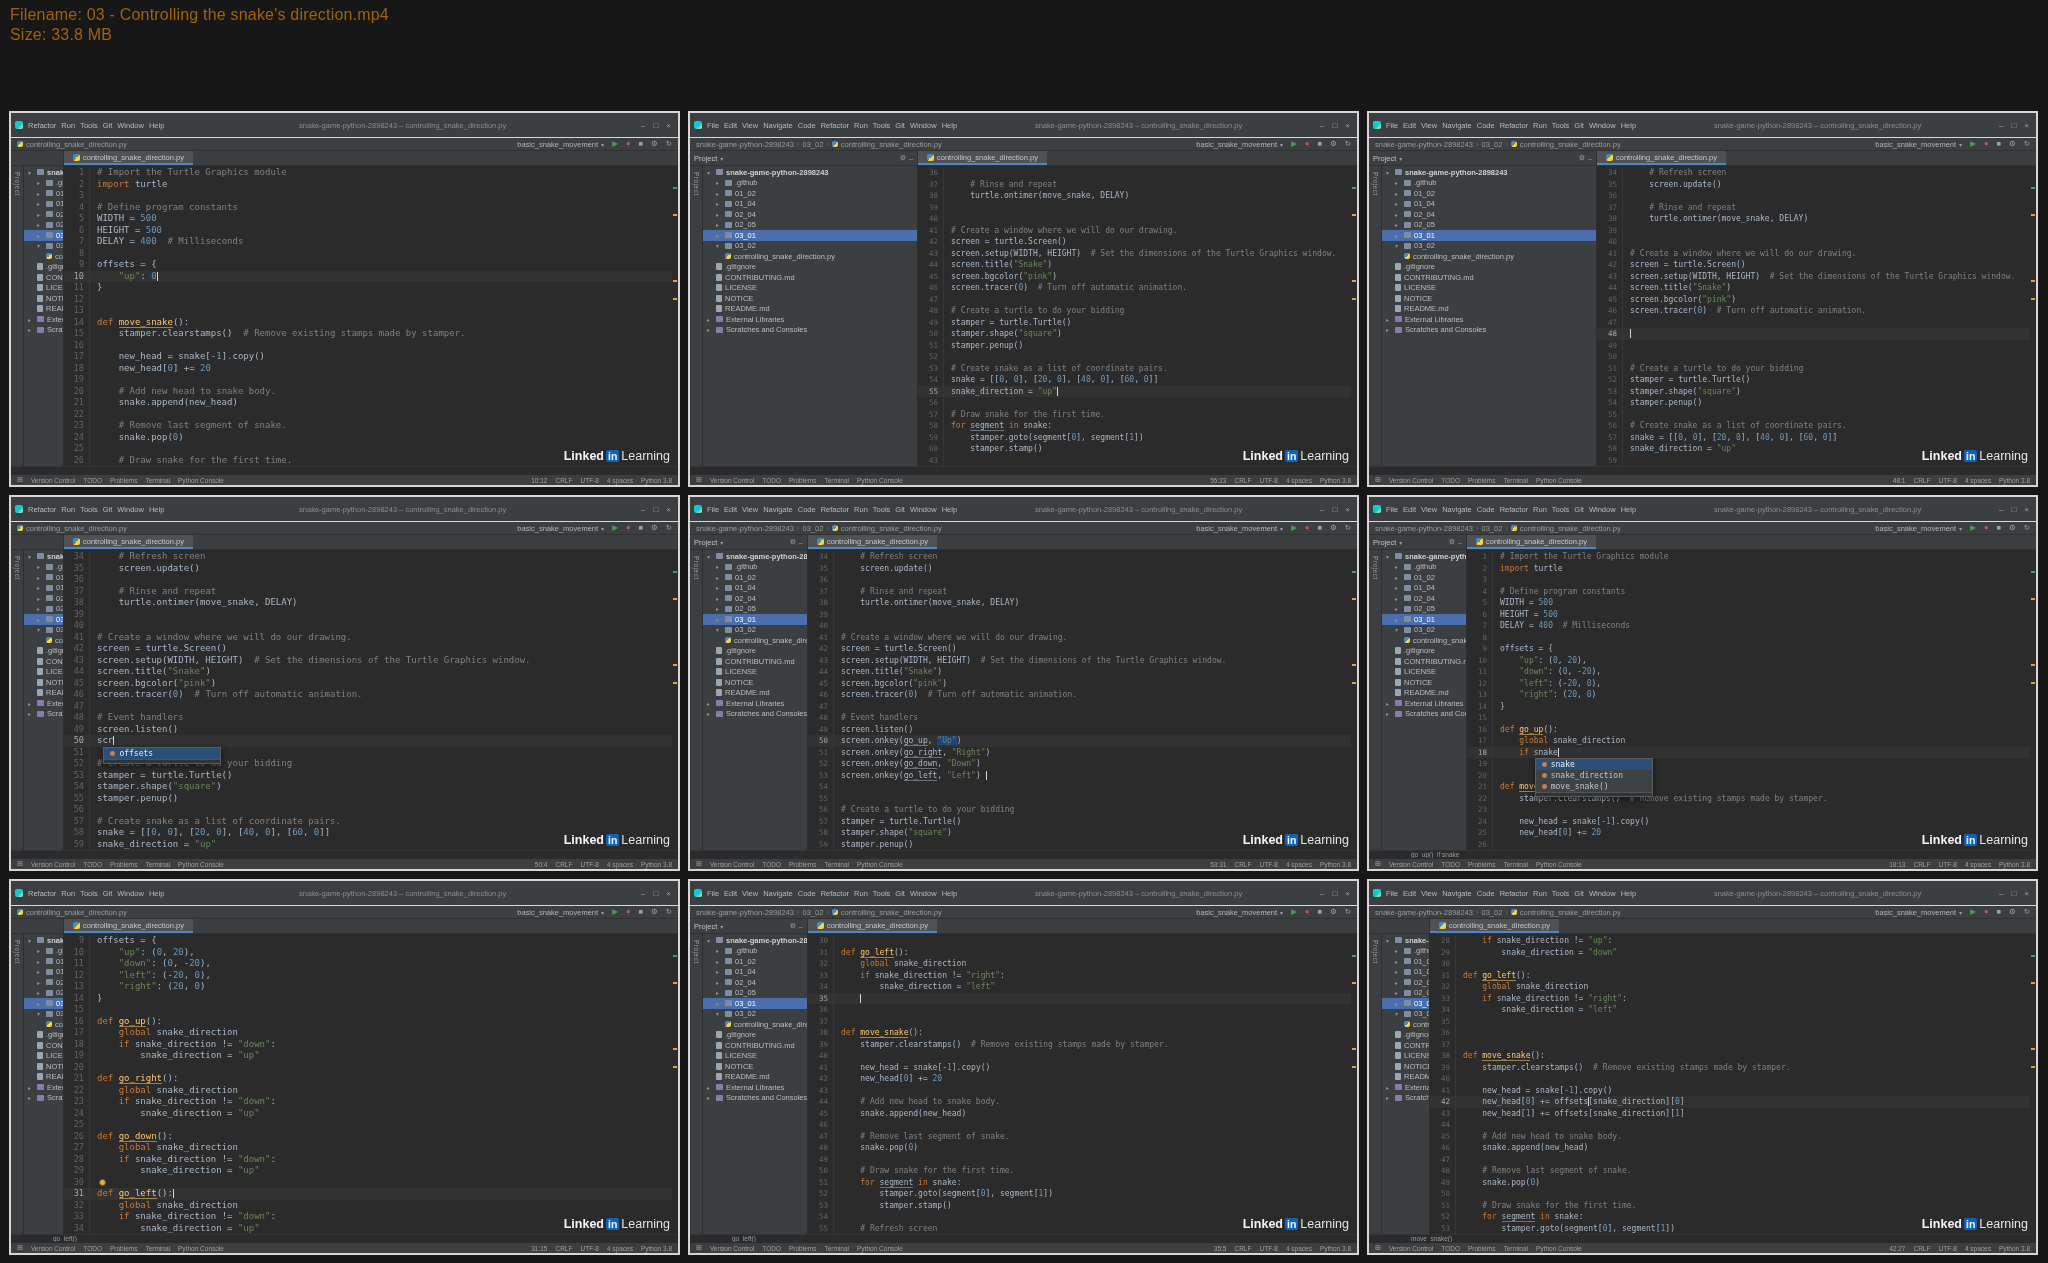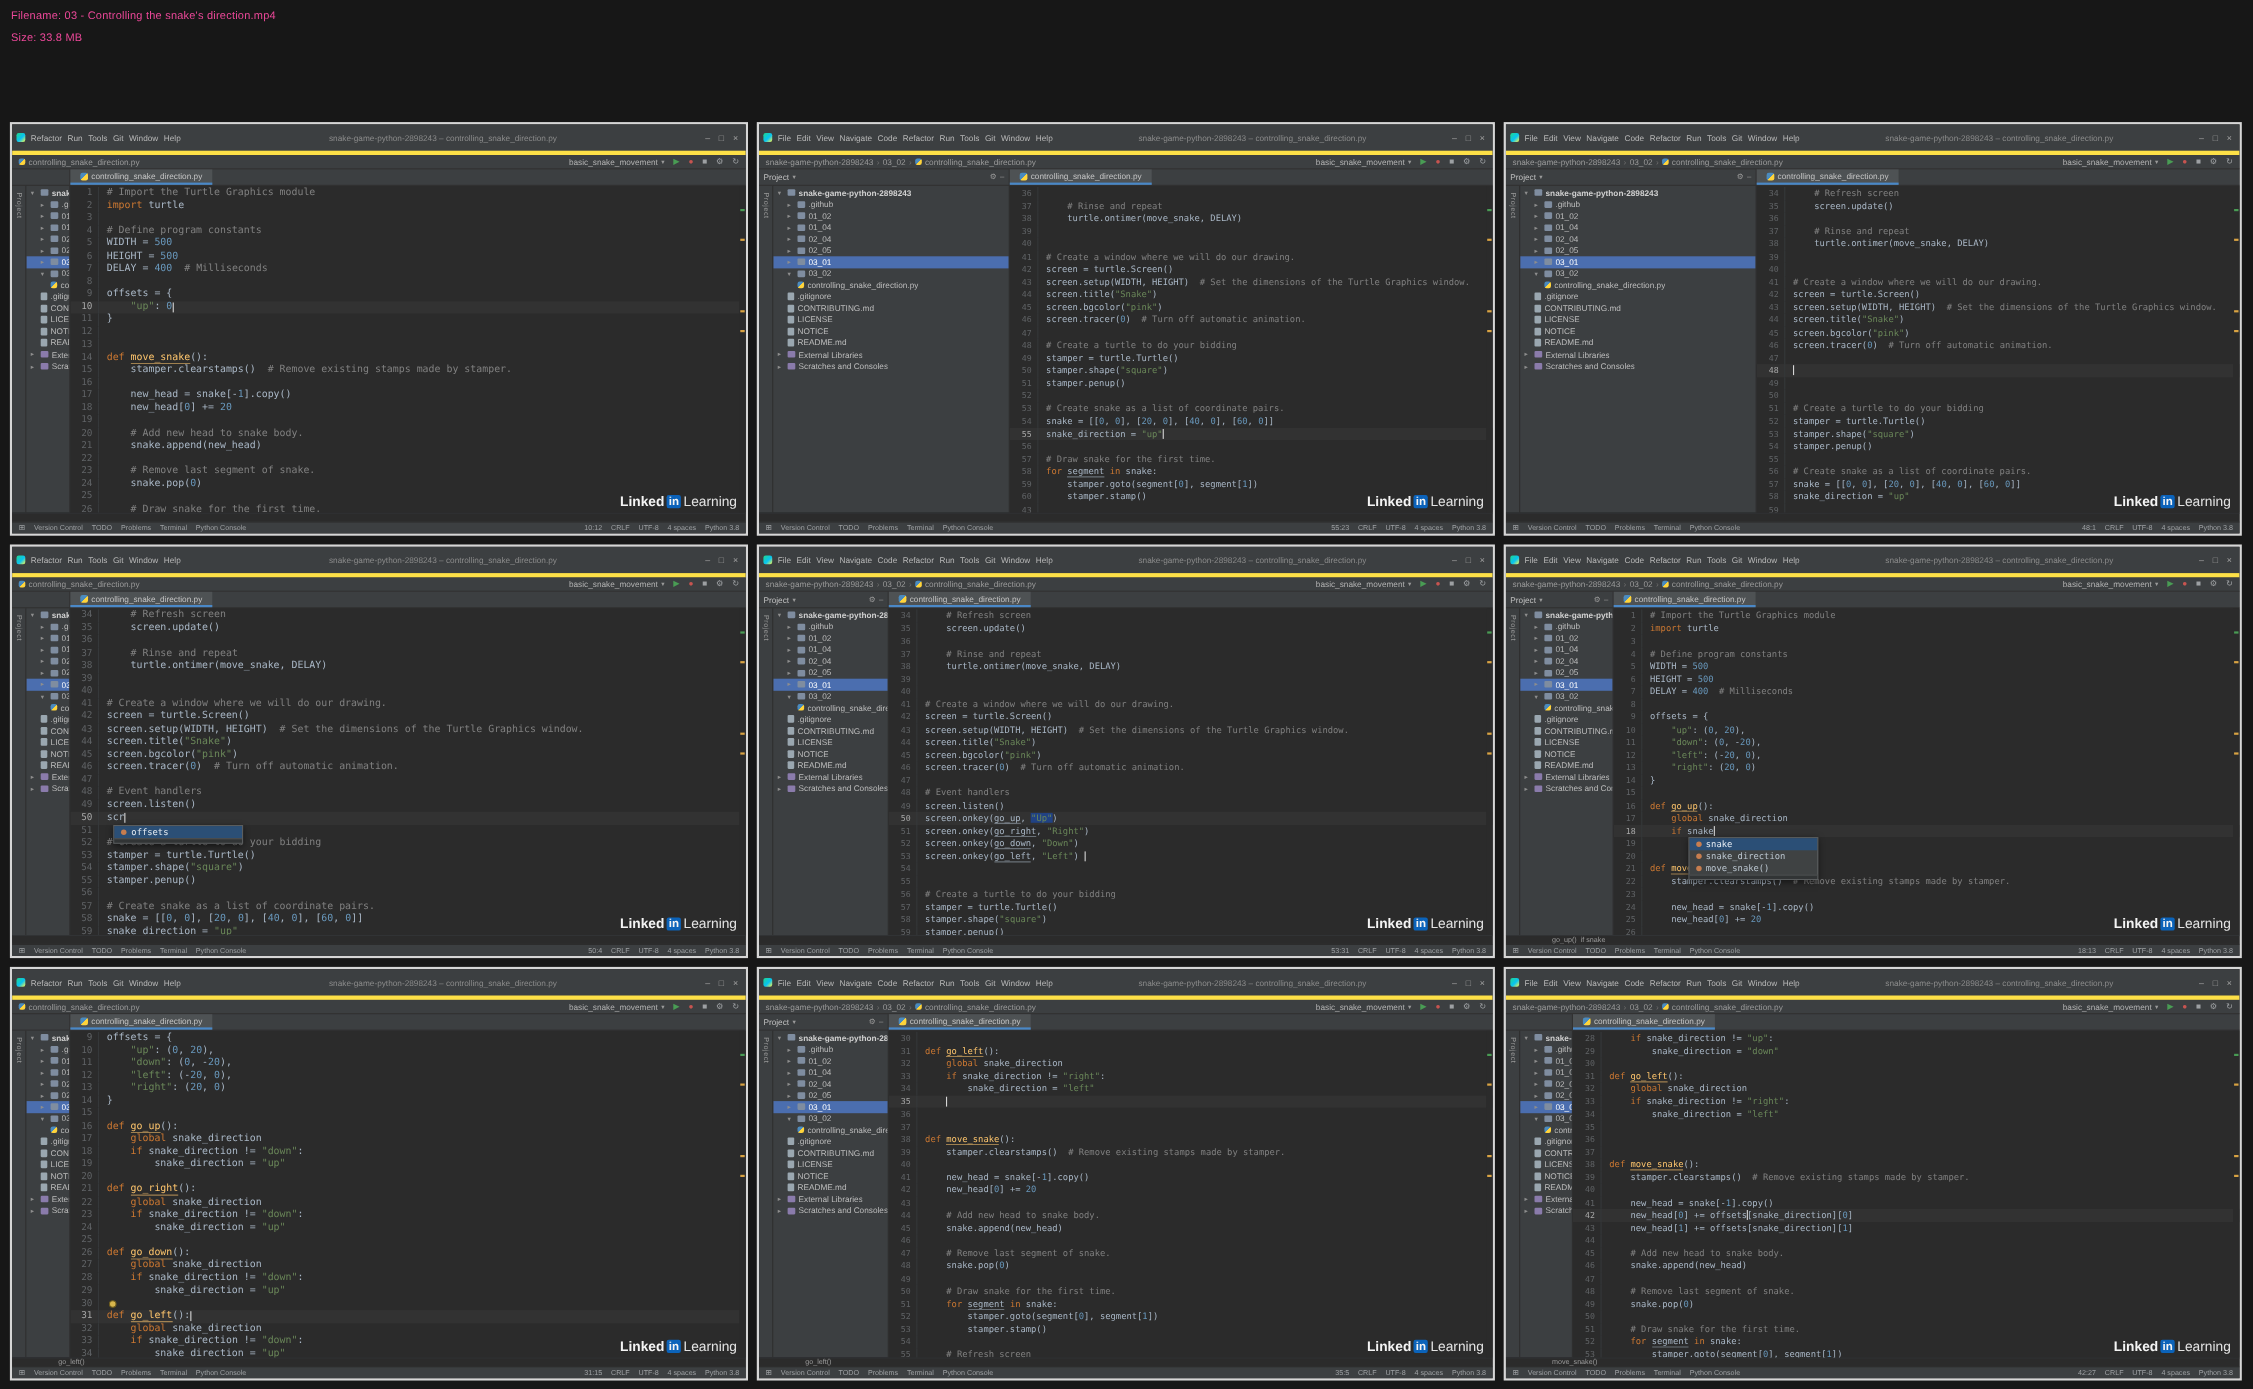--- a/index.html
+++ b/index.html
@@ -1,26 +1,26 @@
 <!DOCTYPE html>
 <html><head>
 <meta charset="utf-8">
 <style>
   *{margin:0;padding:0;box-sizing:border-box}
   html,body{width:2048px;height:1263px;overflow:hidden}
   body{background:#171717;font-family:"Liberation Sans",sans-serif}
   
   #meta{height:111px;padding:5px 0 0 10px}
-  .mline{color:#ec4899;font-size:10px;line-height:19.5px;letter-spacing:.2px;white-space:pre}
+  .mline{color:#a16207;font-size:16px;line-height:19.5px;letter-spacing:.2px;white-space:pre}
   
   #grid{display:grid;grid-template-columns:repeat(3,671px);grid-auto-rows:376px;gap:8px;padding:0 10px 8px 9px}
   .thumb{position:relative;background:#2b2b2b;border:2px solid #d6d6d6;display:flex;flex-direction:column;overflow:hidden}
   
   .bar{background:#3c3f41;display:flex;align-items:center;flex:none;min-width:0}
-  .menubar{height:12px;border-bottom:4px solid #fde047;padding:12px 4px;gap:5px}
+  .menubar{height:12px;border-bottom:1px solid #fde047;padding:12px 4px;gap:5px}
   .pclogo{flex:none;width:8px;height:8px;border-radius:2px;background:linear-gradient(135deg,#21d789,#07c3f2 55%,#fcf84a)}
   .menu{font-size:7.5px;color:#b7b7b7;white-space:nowrap}
   .wtitle{flex:1;text-align:center;font-size:7.5px;color:#8b8b8b;white-space:nowrap;overflow:hidden;padding:0 6px}
   .wctrl{display:flex;gap:8px;color:#a5a5a5;font-size:8px;padding-right:3px}
   .navbar{height:13px;border-bottom:1px solid #313131;padding:0 6px;gap:3px}
   .crumb{font-size:7.5px;color:#9a9a9a;white-space:nowrap}
   .crumbsep{font-size:7.5px;color:#6d6d6d}
   .navspacer{flex:1}
   .runcfg{display:flex;align-items:center;gap:3px;font-size:7.5px;color:#b2b2b2;white-space:nowrap}
   .ddarrow{font-size:6px;color:#9a9a9a}

